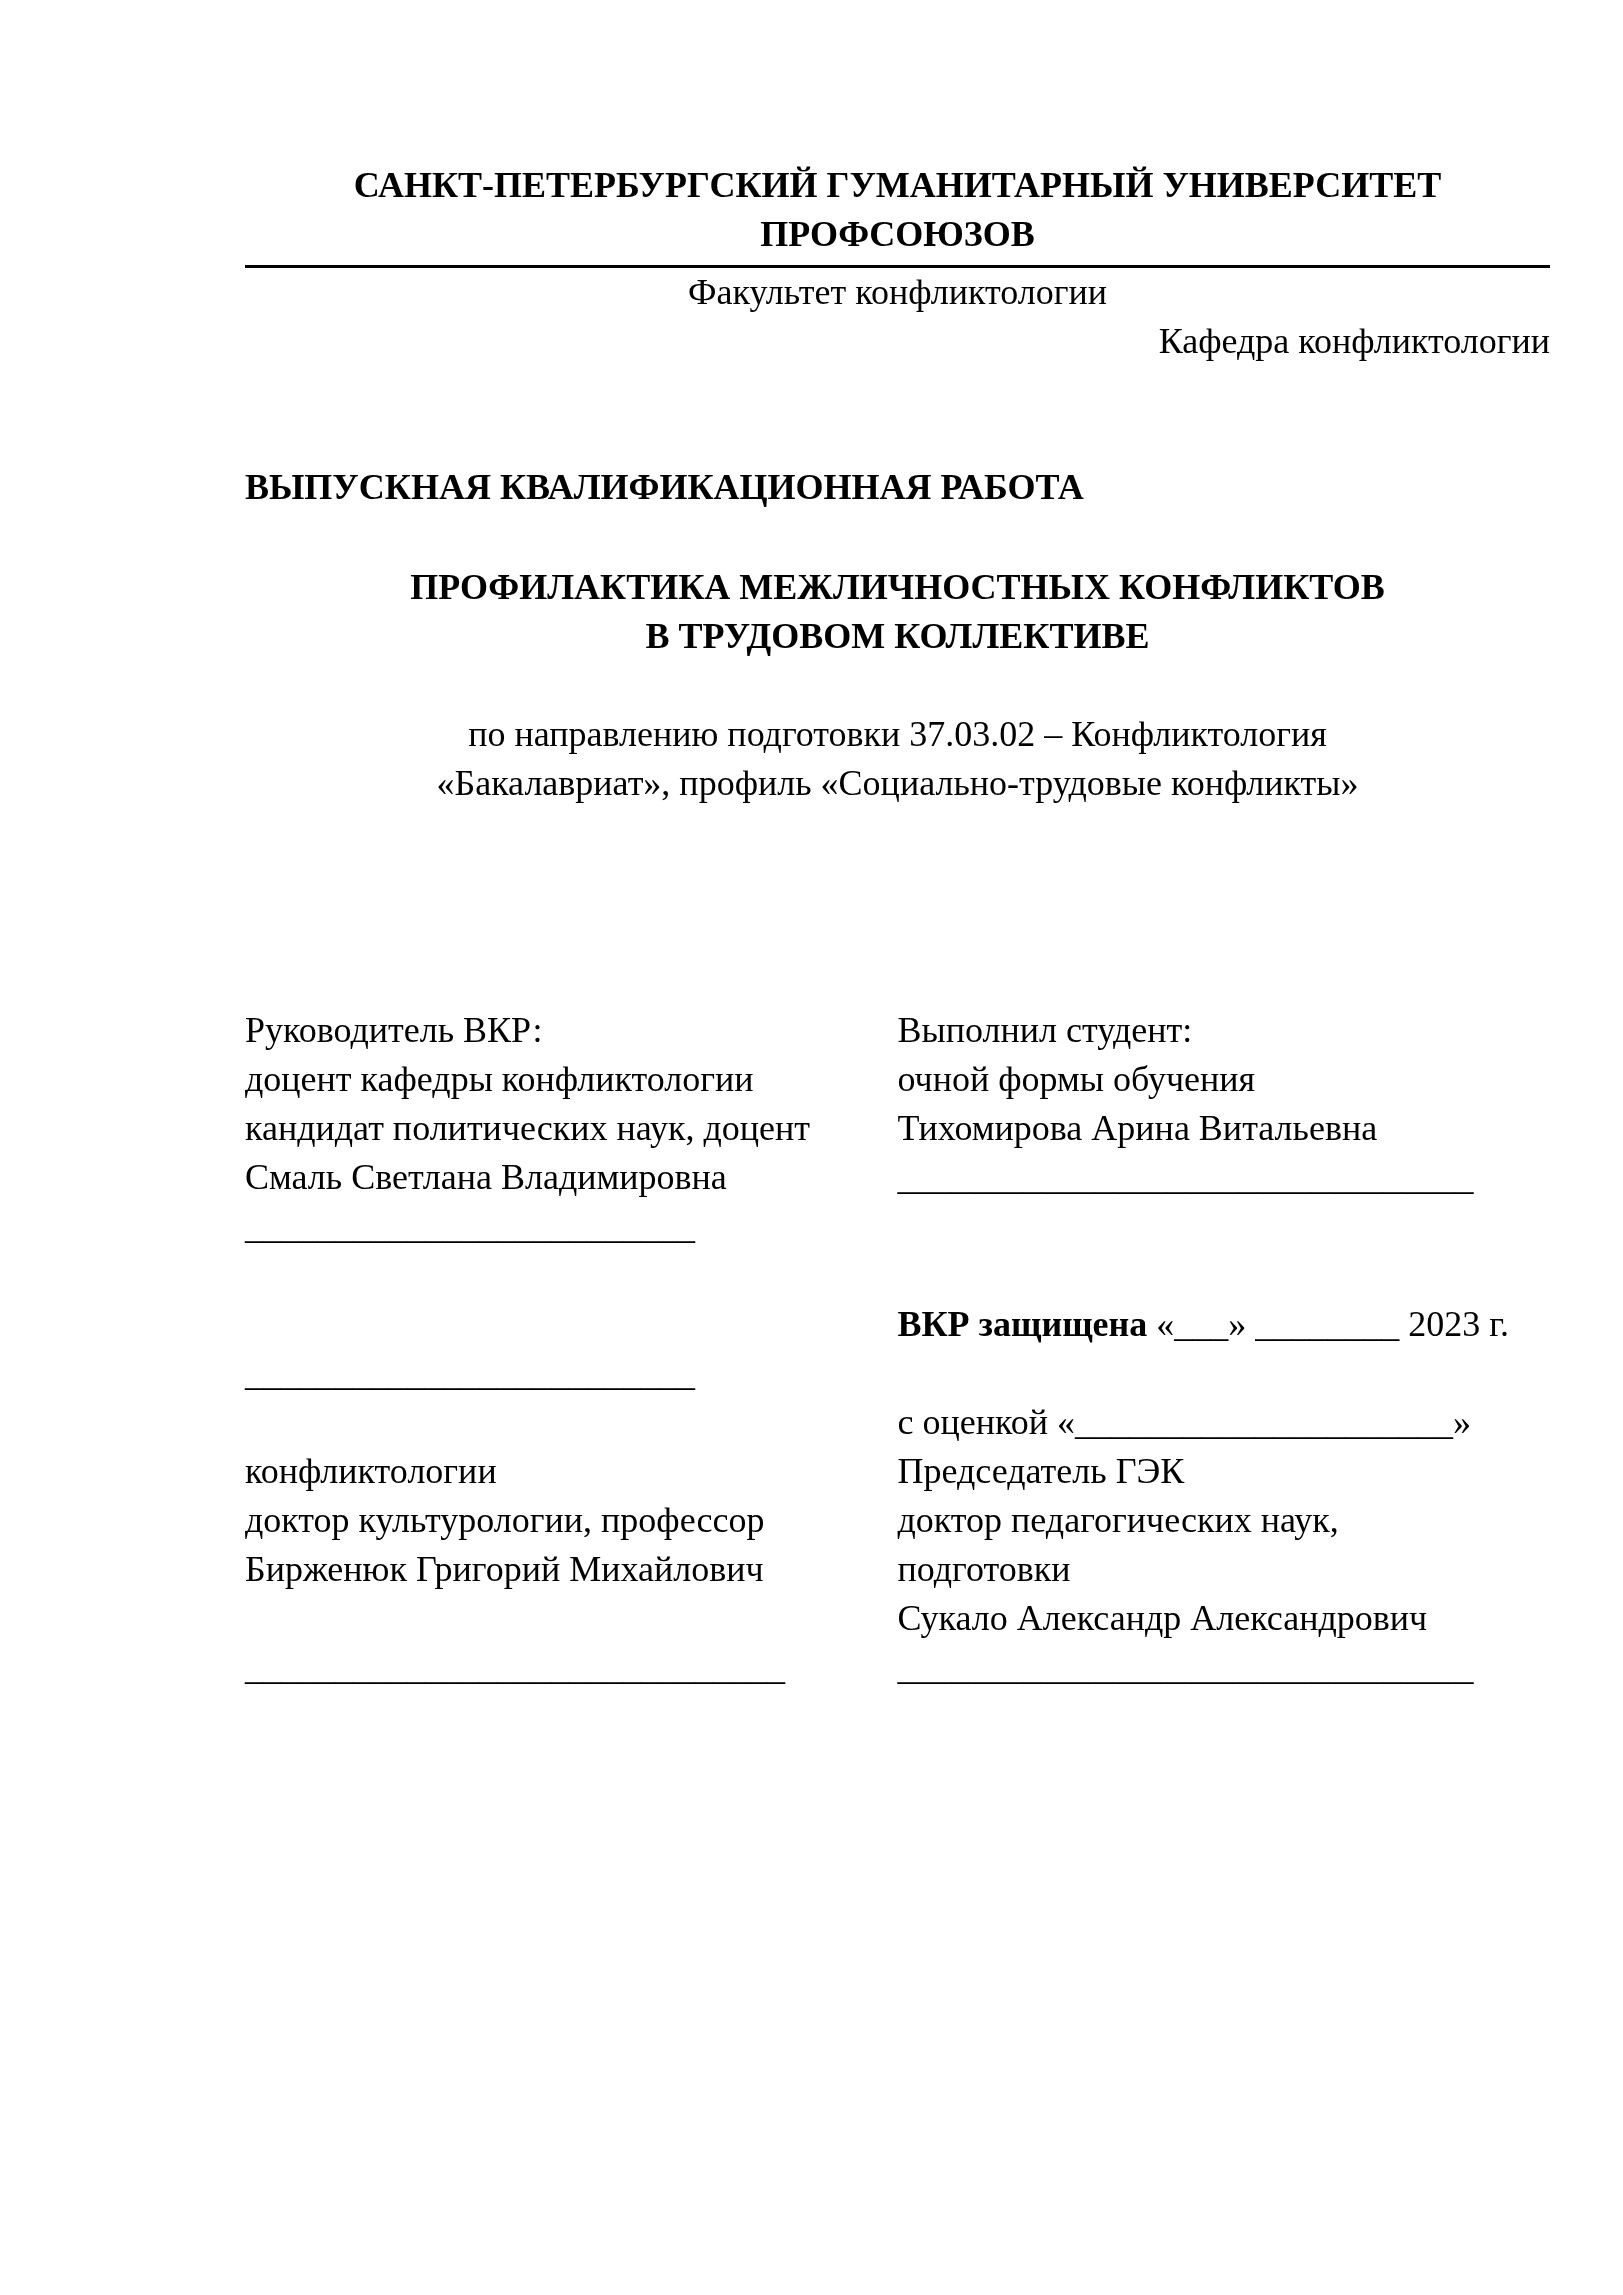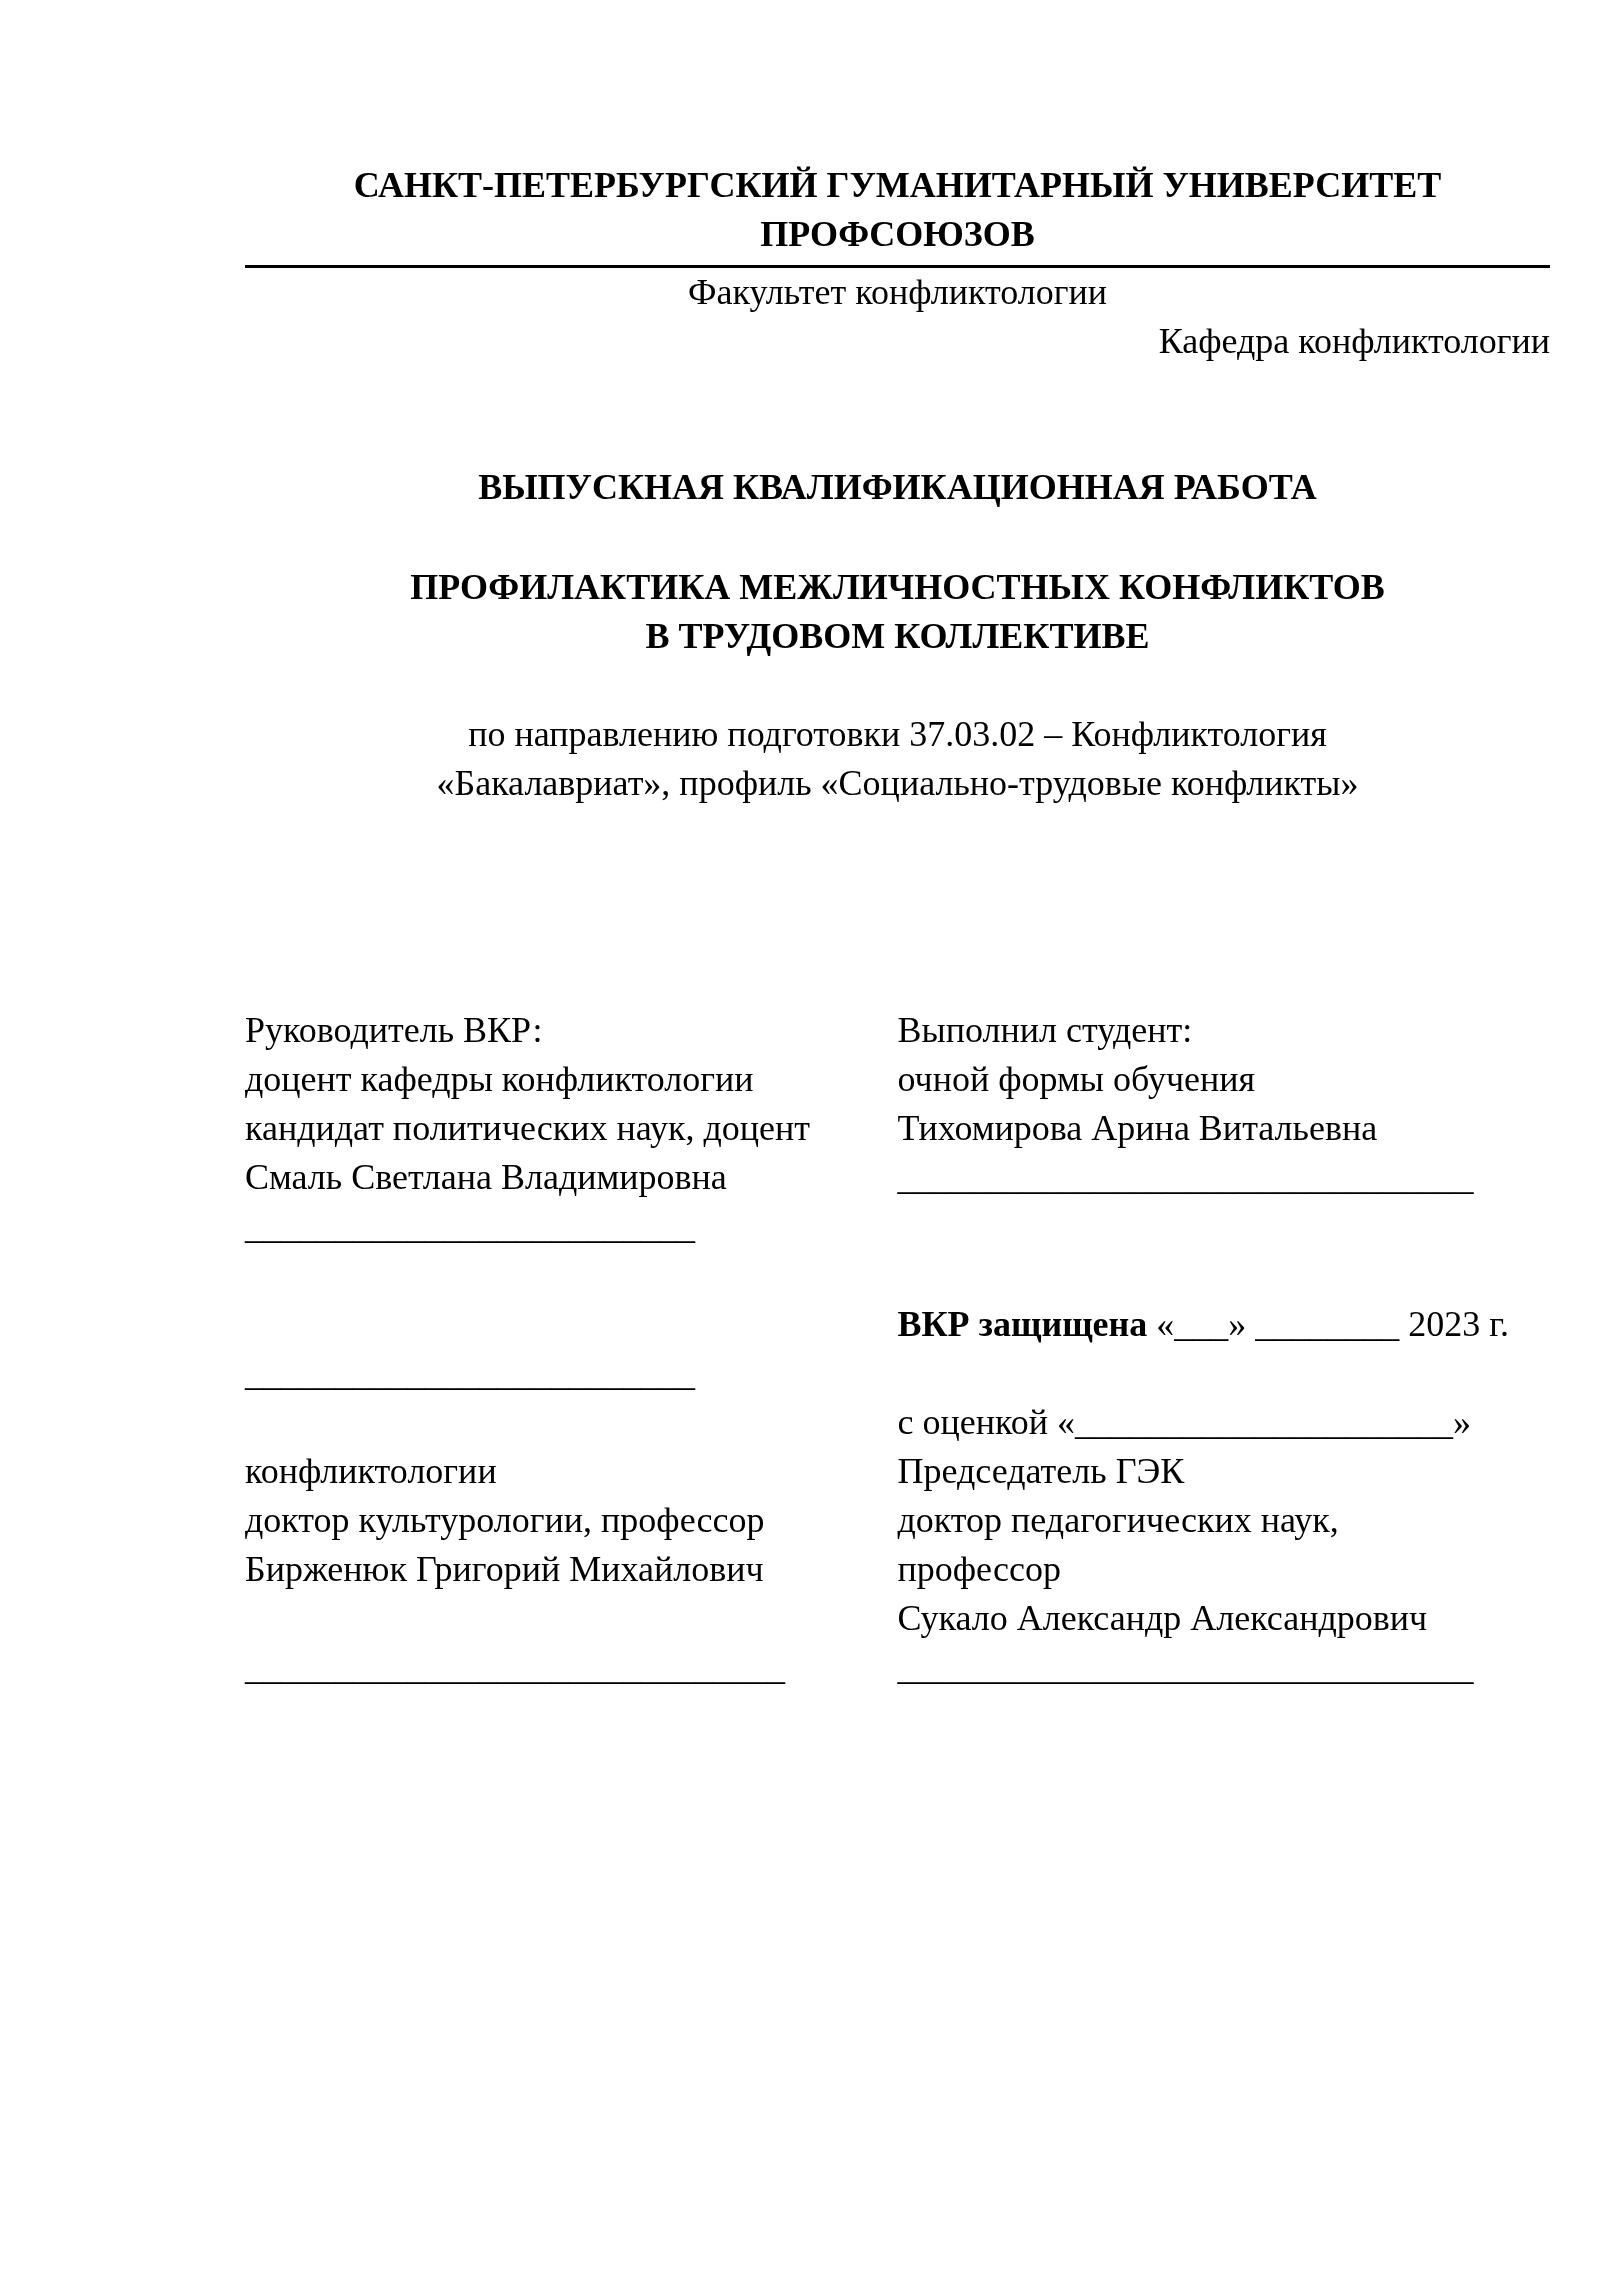--- a/index.html
+++ b/index.html
@@ -33,21 +33,20 @@
     .department { text-align: right; }
 
     .sp-after-header   { height: 97px; }
     .sp-after-worktype { height: 51px;  }
     .sp-after-title    { height: 49px;  }
     .sp-after-program  { height: 198px; }
     .sp-before-footer  { height: 257px; }
 
     .worktype {
       font-weight: bold;
-      text-align: center;
     }
     .thesis-title {
       font-weight: bold;
       text-align: center;
     }
     .program { text-align: center; }
 
     .columns {
       display: flex;
       width: 100%;
@@ -115,21 +114,21 @@
       <div class="line">________________________________</div>
       <div class="line"></div>
       <div class="line"></div>
       <div class="line">
         <span class="bold">ВКР защищена</span><span> «___» ________ 2023 г.</span>
       </div>
       <div class="line"></div>
       <div class="line">с оценкой «_____________________»</div>
       <div class="line">Председатель ГЭК</div>
       <div class="line">доктор педагогических наук,</div>
-      <div class="line">профессор</div>
+      <div class="line">подготовки</div>
       <div class="line">Сукало Александр Александрович</div>
       <div class="line">________________________________</div>
     </div>
 
   </div>
 
   <div class="sp-before-footer"></div>
 
 
 </div>

